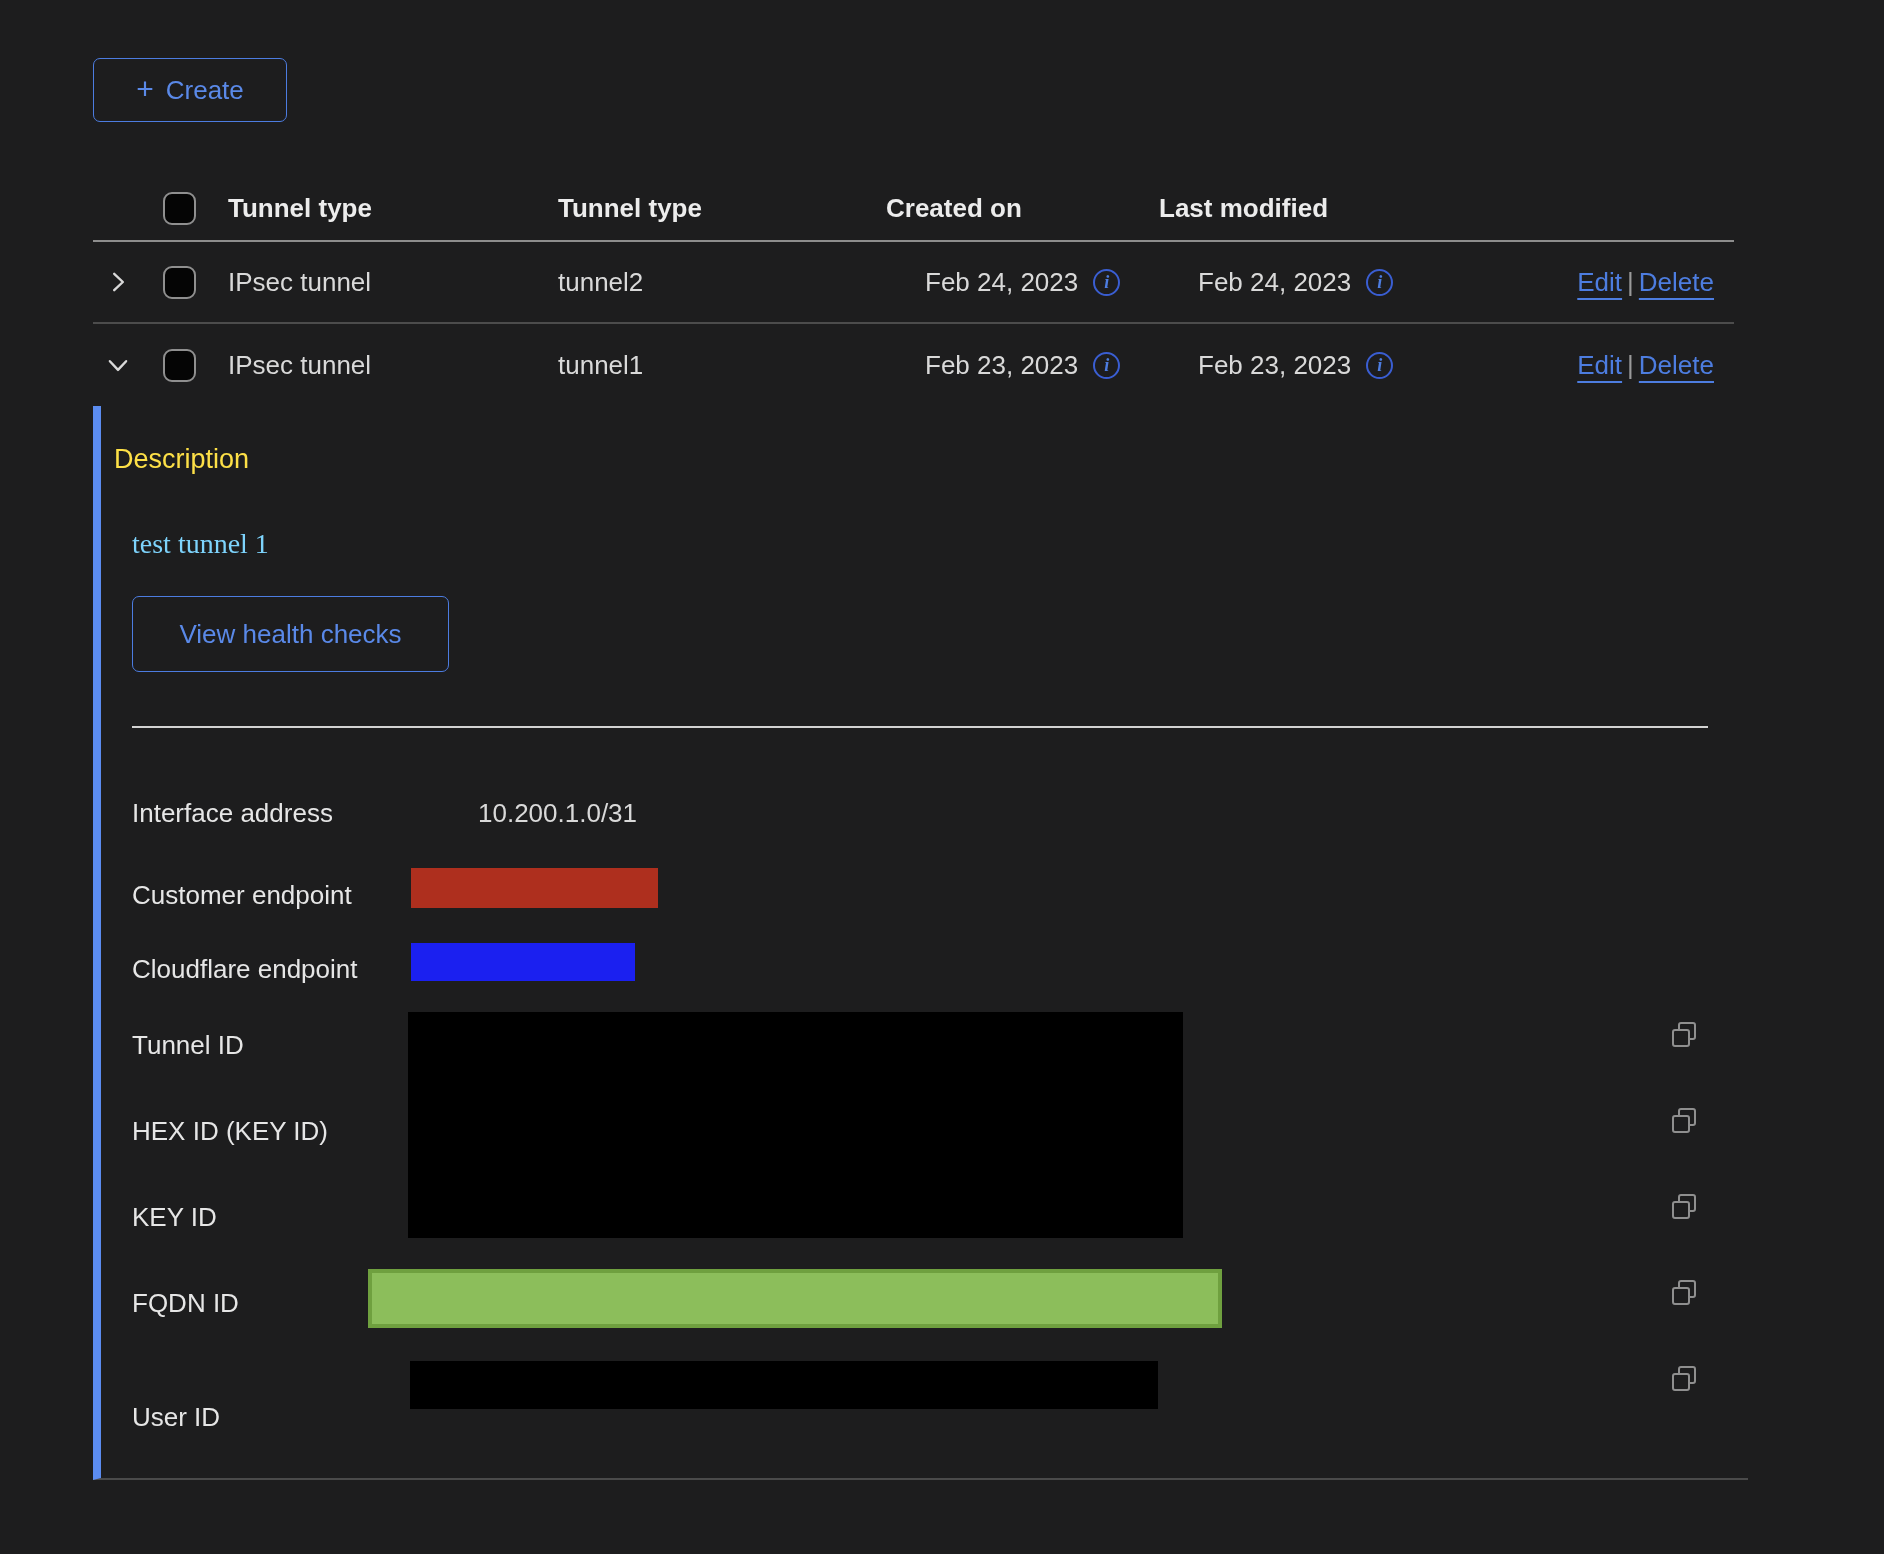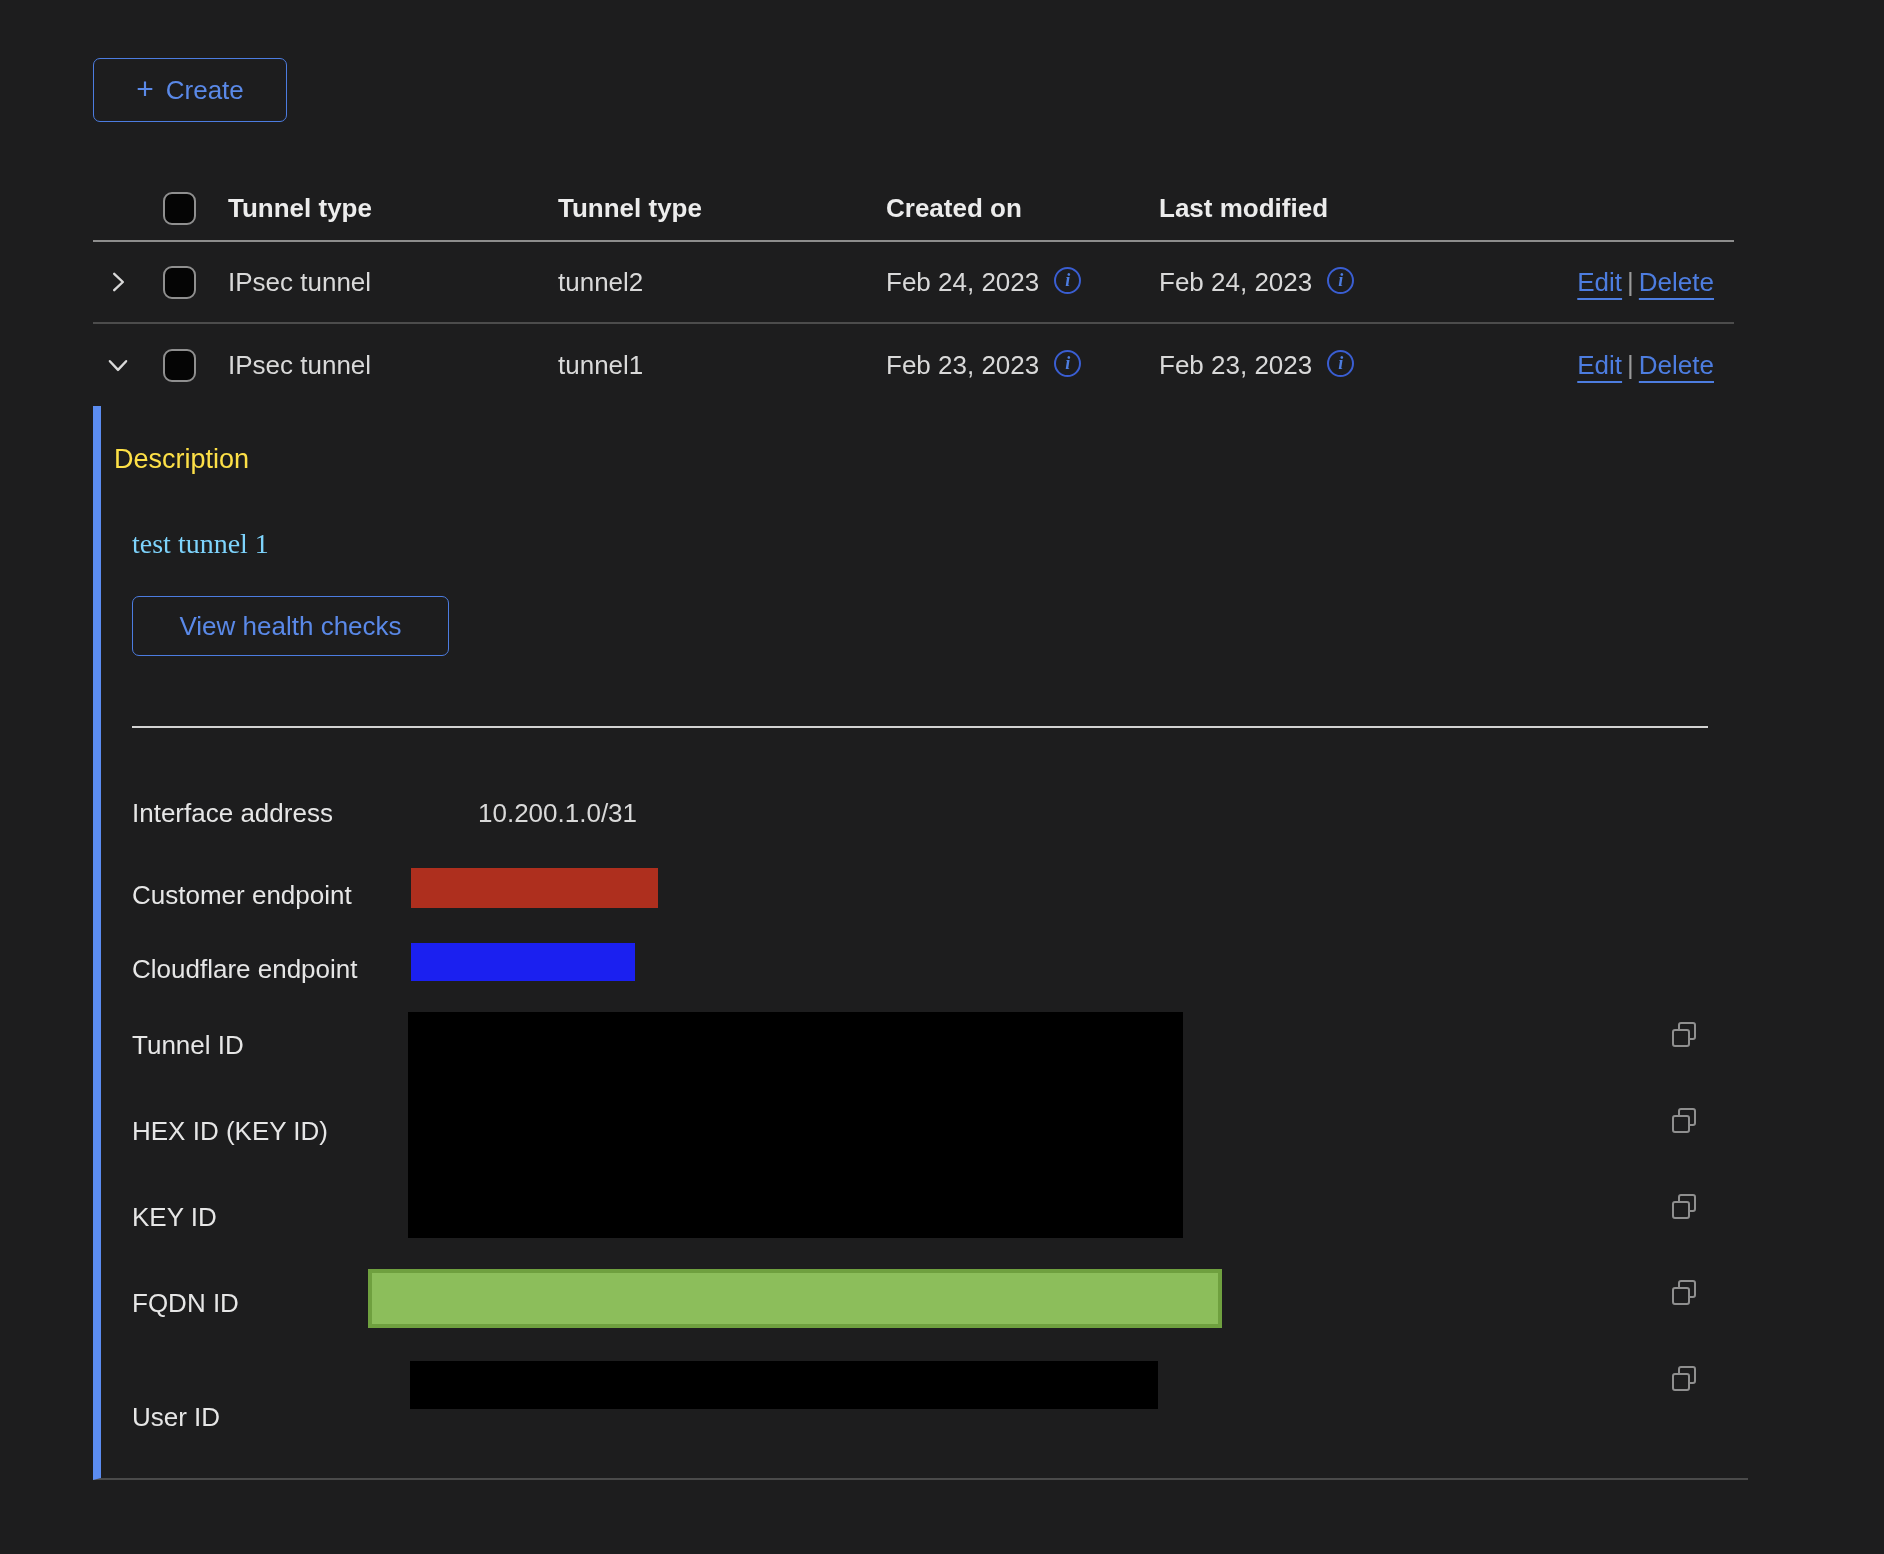--- a/index.html
+++ b/index.html
@@ -60,21 +60,21 @@
   .chevron-btn svg { display: block; }
 
   .checkbox {
     width: 33px; height: 33px;
     border: 2px solid #8f8f8f;
     border-radius: 9px;
     background: #050505;
     cursor: pointer;
   }
 
-  .date-cell { display: flex; align-items: flex-start; gap: 15px; }
+  .date-cell { display: flex; align-items: center; gap: 15px; margin-left: 39px; }
   .info-icon {
     width: 27px; height: 27px;
     border: 2px solid #3a5ed2;
     border-radius: 50%;
     color: #4d7de0;
     display: flex; align-items: center; justify-content: center;
     font-family: "Liberation Serif", serif;
     font-style: italic;
     font-weight: 700;
     font-size: 18px;
@@ -102,21 +102,21 @@
     border-left: 8px solid #5b8cf0;
     border-bottom: 2px solid #4a4a4a;
   }
   .details .abs { position: absolute; }
 
   .section-title { left: 13px; top: 38px; color: #fde047; font-size: 27px; font-weight: 400; }
   .desc-value { left: 31px; top: 122px; color: #7dd3fc; font-size: 28px; font-family: Liberation Serif, serif; }
 
   .health-btn {
     left: 31px; top: 190px;
-    width: 317px; height: 60px;
+    width: 317px; height: 76px;
     display: flex; align-items: center; justify-content: center;
     background: transparent;
     border: 1px solid #4c7ce0;
     border-radius: 7px;
     color: #5a89e8;
     font-size: 26px;
     font-family: inherit;
     cursor: pointer;
   }
 

